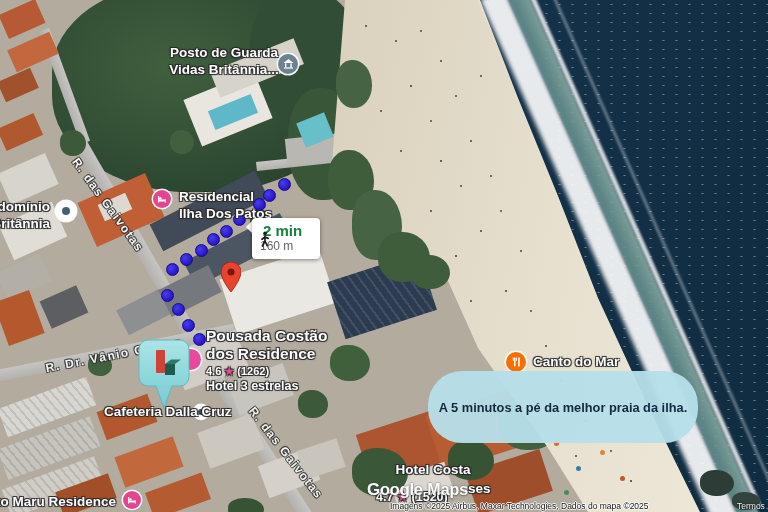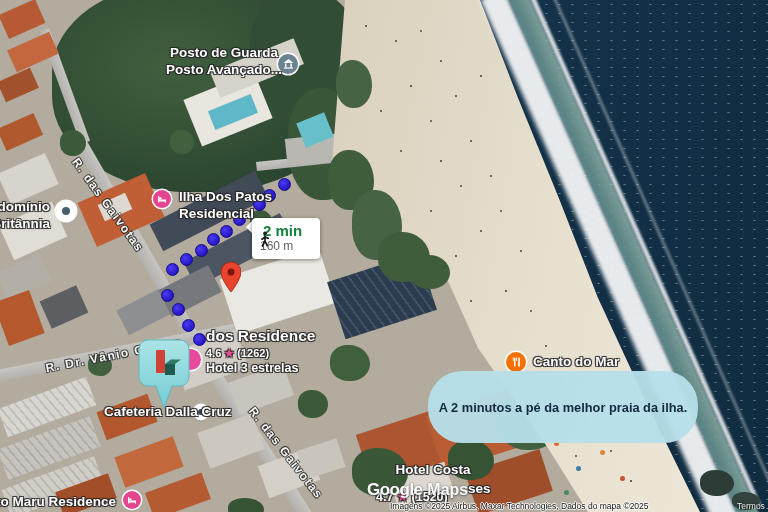--- a/index.html
+++ b/index.html
@@ -152,21 +152,21 @@
   <div class="strip" style="left:544px;top:-29px;width:570px;height:3px;transform:rotate(66deg);background:#fff;opacity:.35;filter:blur(1px);"></div>
   <div class="blob" style="left:700px;top:470px;width:34px;height:26px;background:#2e3c38;z-index:5;"></div>
   <div class="blob" style="left:732px;top:492px;width:28px;height:18px;background:#32423c;z-index:5;"></div>
 
   <div class="street" style="left:108px;top:205px;transform:translate(-50%,-50%) rotate(54deg);">R. das Gaivotas</div>
   <div class="street" style="left:114px;top:355px;transform:translate(-50%,-50%) rotate(-11deg);">R. Dr. Vânio Colaço</div>
   <div class="street" style="left:286px;top:453px;transform:translate(-50%,-50%) rotate(52deg);">R. das Gaivotas</div>
 
   <div class="lbl" style="left:149px;top:44px;width:150px;text-align:center;">
     <span style="position:static;display:block;">Posto de Guarda</span>
-    <span style="position:static;display:block;">Posto Avançado...</span>
+    <span style="position:static;display:block;">Vidas Britânnia...</span>
   </div>
   <div class="poi-icon" style="left:278px;top:54px;width:20px;height:20px;background:#6b8391;">
     <svg width="11" height="10" viewBox="0 0 11 10">
         <path d="M5.5 0L.5 4h10z" fill="#fff"></path>
         <rect x="2" y="4.4" width="1.4" height="4" fill="#fff"></rect>
         <rect x="7.4" y="4.4" width="1.4" height="4" fill="#fff"></rect>
         <rect x="1" y="8.4" width="9" height="1.2" fill="#fff"></rect>
       </svg>
   </div>
 
@@ -180,22 +180,22 @@
 
   <div class="poi-icon" style="left:153px;top:190px;width:18px;height:18px;background:#e5458f;">
     <svg width="10" height="9" viewBox="0 0 10 9">
         <rect x="1" y="1" width="1.2" height="6.5" fill="#fff"></rect>
         <circle cx="3.4" cy="3.4" r="1.2" fill="#fff"></circle>
         <rect x="1" y="4.6" width="8" height="1.8" rx=".6" fill="#fff"></rect>
         <rect x="7.8" y="4.6" width="1.2" height="3" fill="#fff"></rect>
       </svg>
   </div>
   <div class="lbl" style="left:179px;top:188px;text-align:left;">
+    <span style="position:static;display:block;">Residencial</span>
     <span style="position:static;display:block;">Ilha Dos Patos</span>
-    <span style="position:static;display:block;">Residencial</span>
   </div>
 
   <div class="lbl" style="left:104px;top:403px;">Cafeteria Dalla Cruz</div>
   <div class="poi-icon" style="left:194px;top:405px;width:14px;height:14px;background:#fff;">
     <div style="position:static;width:6px;height:6px;border-radius:50%;background:#3a4a55;"></div>
   </div>
 
   <div class="poi-icon" style="left:506px;top:352px;width:20px;height:20px;background:#f57000;">
     <svg width="9" height="10" viewBox="0 0 9 10">
         <rect x="2" y="0.5" width="1.5" height="9" rx=".7" fill="#fff"></rect>
@@ -218,20 +218,21 @@
 
   <div class="lbl" style="left:363px;top:461px;width:140px;text-align:center;">Hotel Costa</div>
   <div class="lbl" style="left:468px;top:480px;">ses</div>
   <div class="lbl" style="left:376px;top:489px;font-size:12.5px;">
     <span style="position:static;">4.7</span>
     <span class="star" style="position:static;">★</span>
     <span style="position:static;">(1520)</span>
   </div>
 
   <div class="lbl" style="left:206px;top:327px;text-align:left;font-size:15.5px;line-height:18px;">
+    <span style="position:static;display:block;">Pousada Costão</span>
     <span style="position:static;display:block;">dos Residence</span>
     <span style="position:static;display:block;font-size:11px;line-height:16px;">
       <span style="position:static;">4.6</span>
       <span class="star" style="position:static;">★</span>
       <span style="position:static;">(1262)</span>
     </span>
     <span style="position:static;display:block;font-size:12.5px;line-height:15px;">Hotel 3 estrelas</span>
   </div>
 
   <div>
@@ -281,21 +282,21 @@
       </linearGradient>
         </defs>
       <path d="M12 3h32a9 9 0 0 1 9 9v28a9 9 0 0 1-9 9h-8l-8 22-8-22h-8a9 9 0 0 1-9-9V12a9 9 0 0 1 9-9z" fill="url(#tg)" stroke="#5fb7c0" stroke-width="1"></path>
       <rect x="20" y="13" width="9" height="23" rx="1" fill="#cf4237"></rect>
       <polygon points="29,27 35,22.5 45,22.5 39,27" fill="#2e7a66"></polygon>
       <rect x="29" y="27" width="10" height="11" fill="#1d5a4f"></rect>
     </svg>
   </div>
 
   <div class="bubble">
-    <div class="l1">A 2 minutos a pé da melhor praia da ilha.</div>
+    <div class="l1">A 5 minutos a pé da melhor praia da ilha.</div>
   </div>
 
   <div class="wm" style="left:367px;top:480px;font-size:17px;">
     <span style="position:static;letter-spacing:-.5px;">Google</span>
     <span style="position:static;font-size:16px;">Maps</span>
   </div>
   <div class="attr dark" style="left:390px;top:501px;">Imagens ©2025 Airbus, Maxar Technologies, Dados do mapa ©2025</div>
   <div class="attr light" style="left:688px;top:501px;margin-top:37px;">Brasil</div>
   <div class="attr light" style="left:737px;top:501px;">Termos</div>
 

